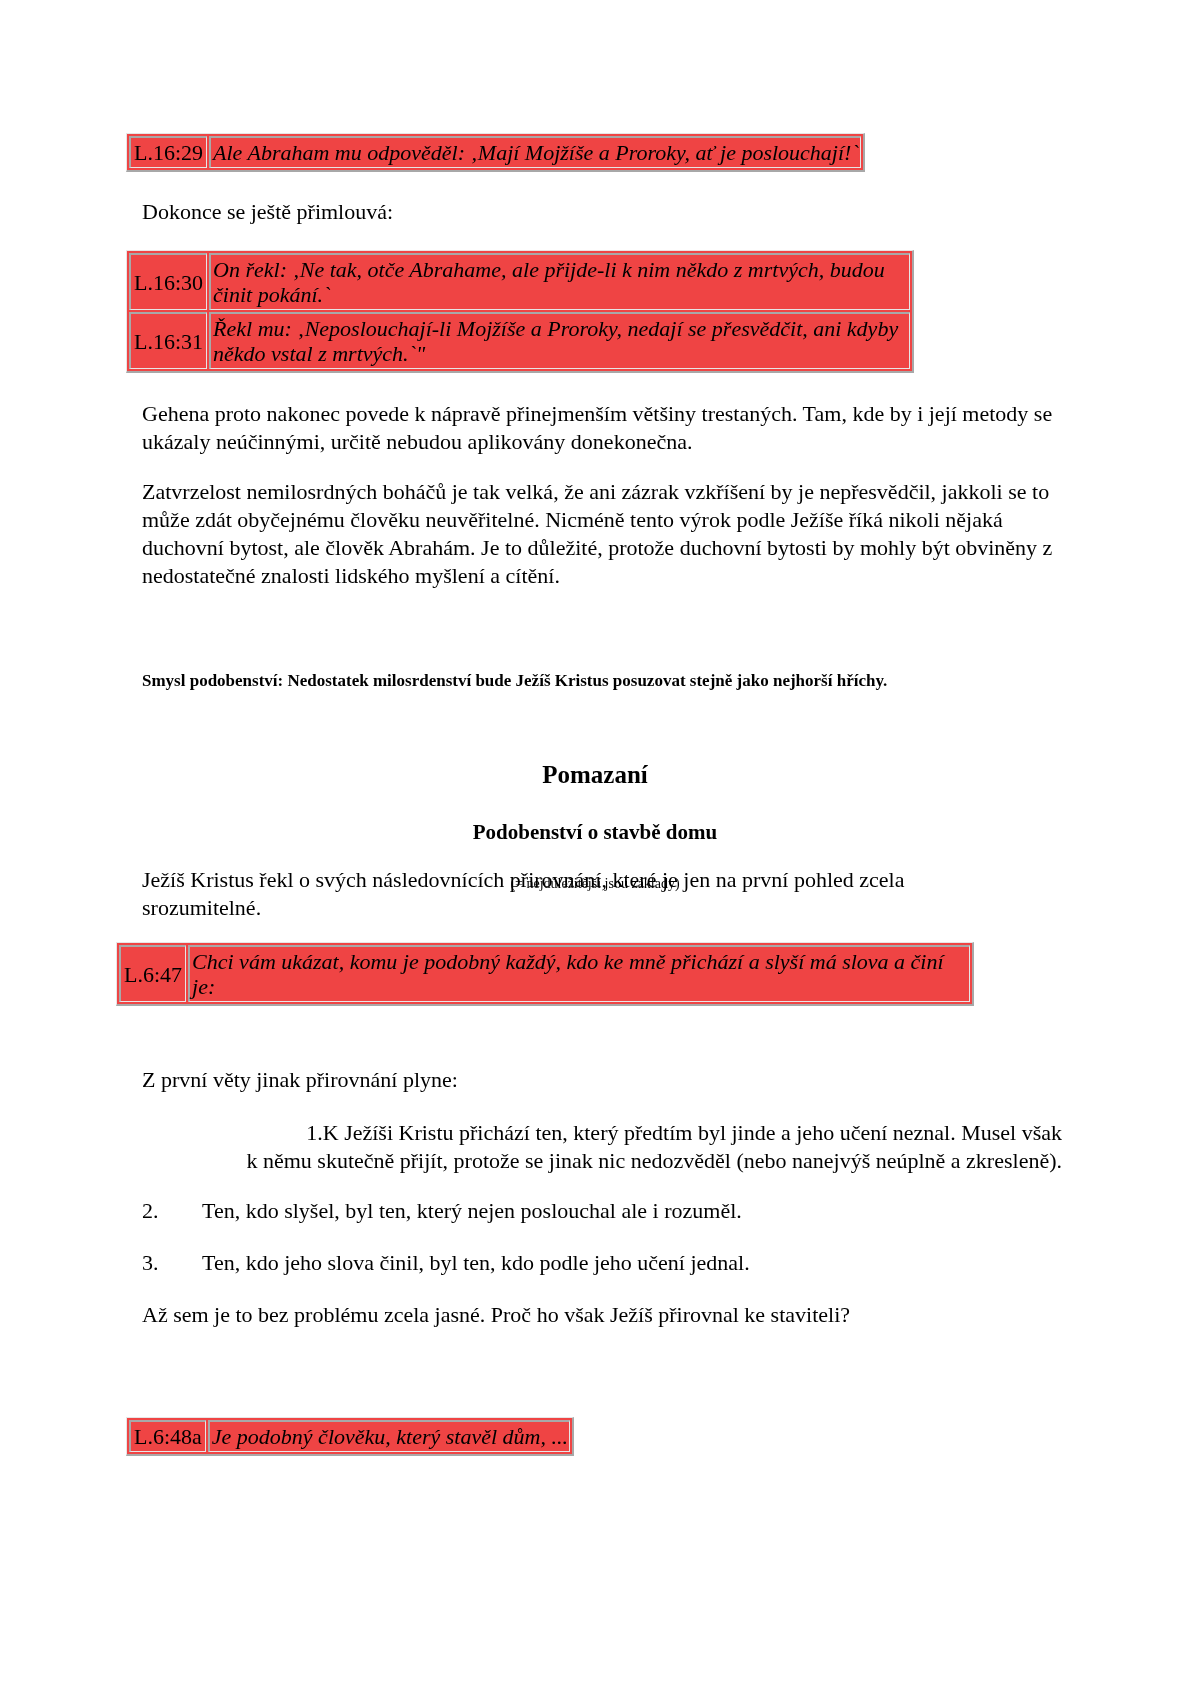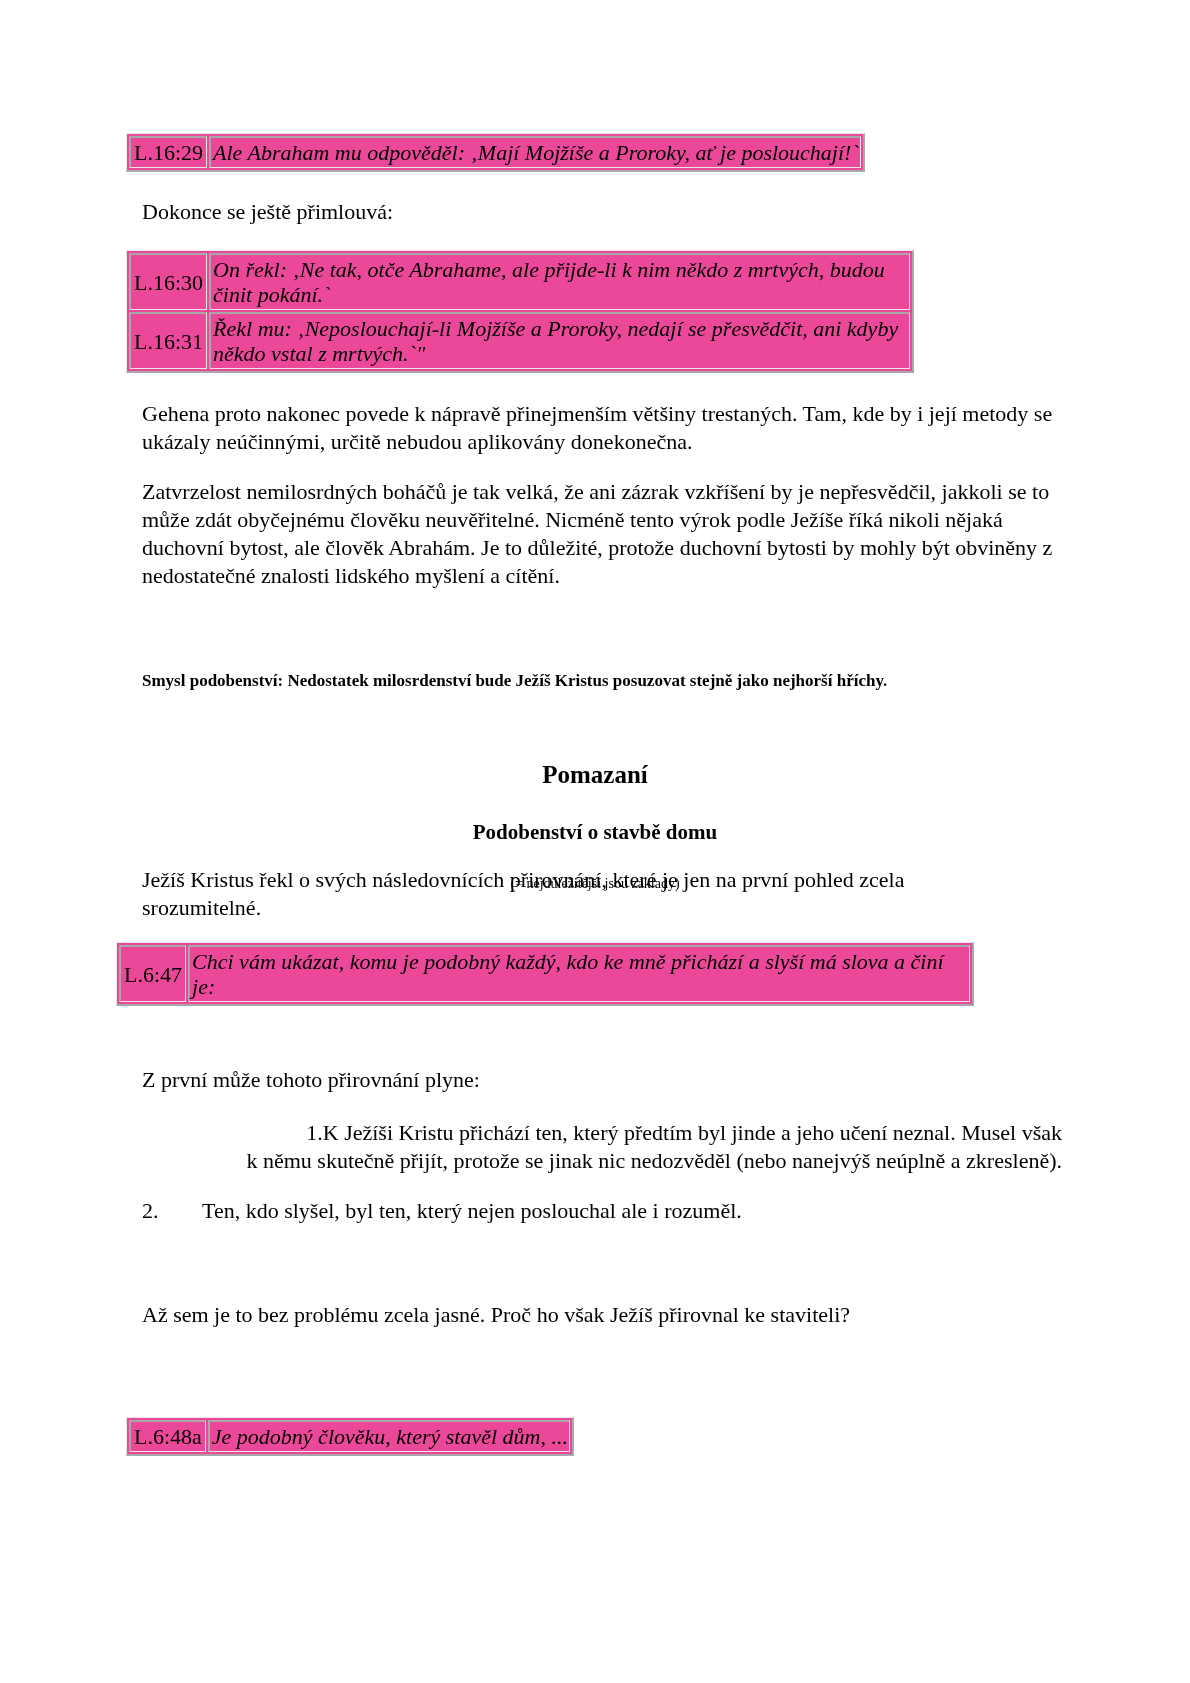--- a/index.html
+++ b/index.html
@@ -32,21 +32,21 @@
   }
   
   table.verse {
     position: absolute;
     border-collapse: separate;
     border-spacing: 2px;
     border-top: 1px solid #e6e6e6;
     border-left: 1px solid #e6e6e6;
     border-right: 2px solid #a8a8a8;
     border-bottom: 2px solid #a8a8a8;
-    background: #ec4899;
+    background: #ef4444;
     font-size: 22px;
     line-height: 25px;
   }
   table.verse td {
     border-top: 2px solid #a8a8a8;
     border-left: 2px solid #a8a8a8;
     border-right: 1px solid #e6e6e6;
     border-bottom: 1px solid #e6e6e6;
     padding: 2px 1px 2px 2px;
     vertical-align: middle;
@@ -154,31 +154,34 @@
 
   <table class="verse" style="left:116px; top:942px; width:858px;">
     <tbody>
         <tr>
       <td class="ref">L.6:47</td>
       <td class="txt">Chci vám ukázat, komu je podobný každý, kdo ke mně přichází a slyší má slova a činí je:</td>
     </tr>
   </tbody>
     </table>
 
-  <p class="para" style="top:1066px;">Z první může tohoto přirovnání plyne:</p>
+  <p class="para" style="top:1066px;">Z první věty jinak přirovnání plyne:</p>
 
   <div class="list-item" style="top:1119px;text-align:right;">
     <span class="list-num">1.</span><span>K Ježíši Kristu přichází ten, který předtím byl jinde a jeho učení neznal. Musel však</span><br>
     <span>k němu skutečně přijít, protože se jinak nic nedozvěděl (nebo nanejvýš neúplně a zkresleně).</span>
   </div>
 
   <div class="list-item" style="top:1197px;">
     <span class="list-num">2.</span><span>Ten, kdo slyšel, byl ten, který nejen poslouchal ale i rozuměl.</span>
   </div>
 
+  <div class="list-item" style="top:1249px;">
+    <span class="list-num">3.</span><span>Ten, kdo jeho slova činil, byl ten, kdo podle jeho učení jednal.</span>
+  </div>
 
   <p class="para" style="top:1301px;">Až sem je to bez problému zcela jasné. Proč ho však Ježíš přirovnal ke staviteli?</p>
 
   <table class="verse" style="left:126px; top:1417px;">
     <tbody>
         <tr>
       <td class="ref">L.6:48a</td>
       <td class="txt">Je podobný člověku, který stavěl dům, ...</td>
     </tr>
   </tbody>

